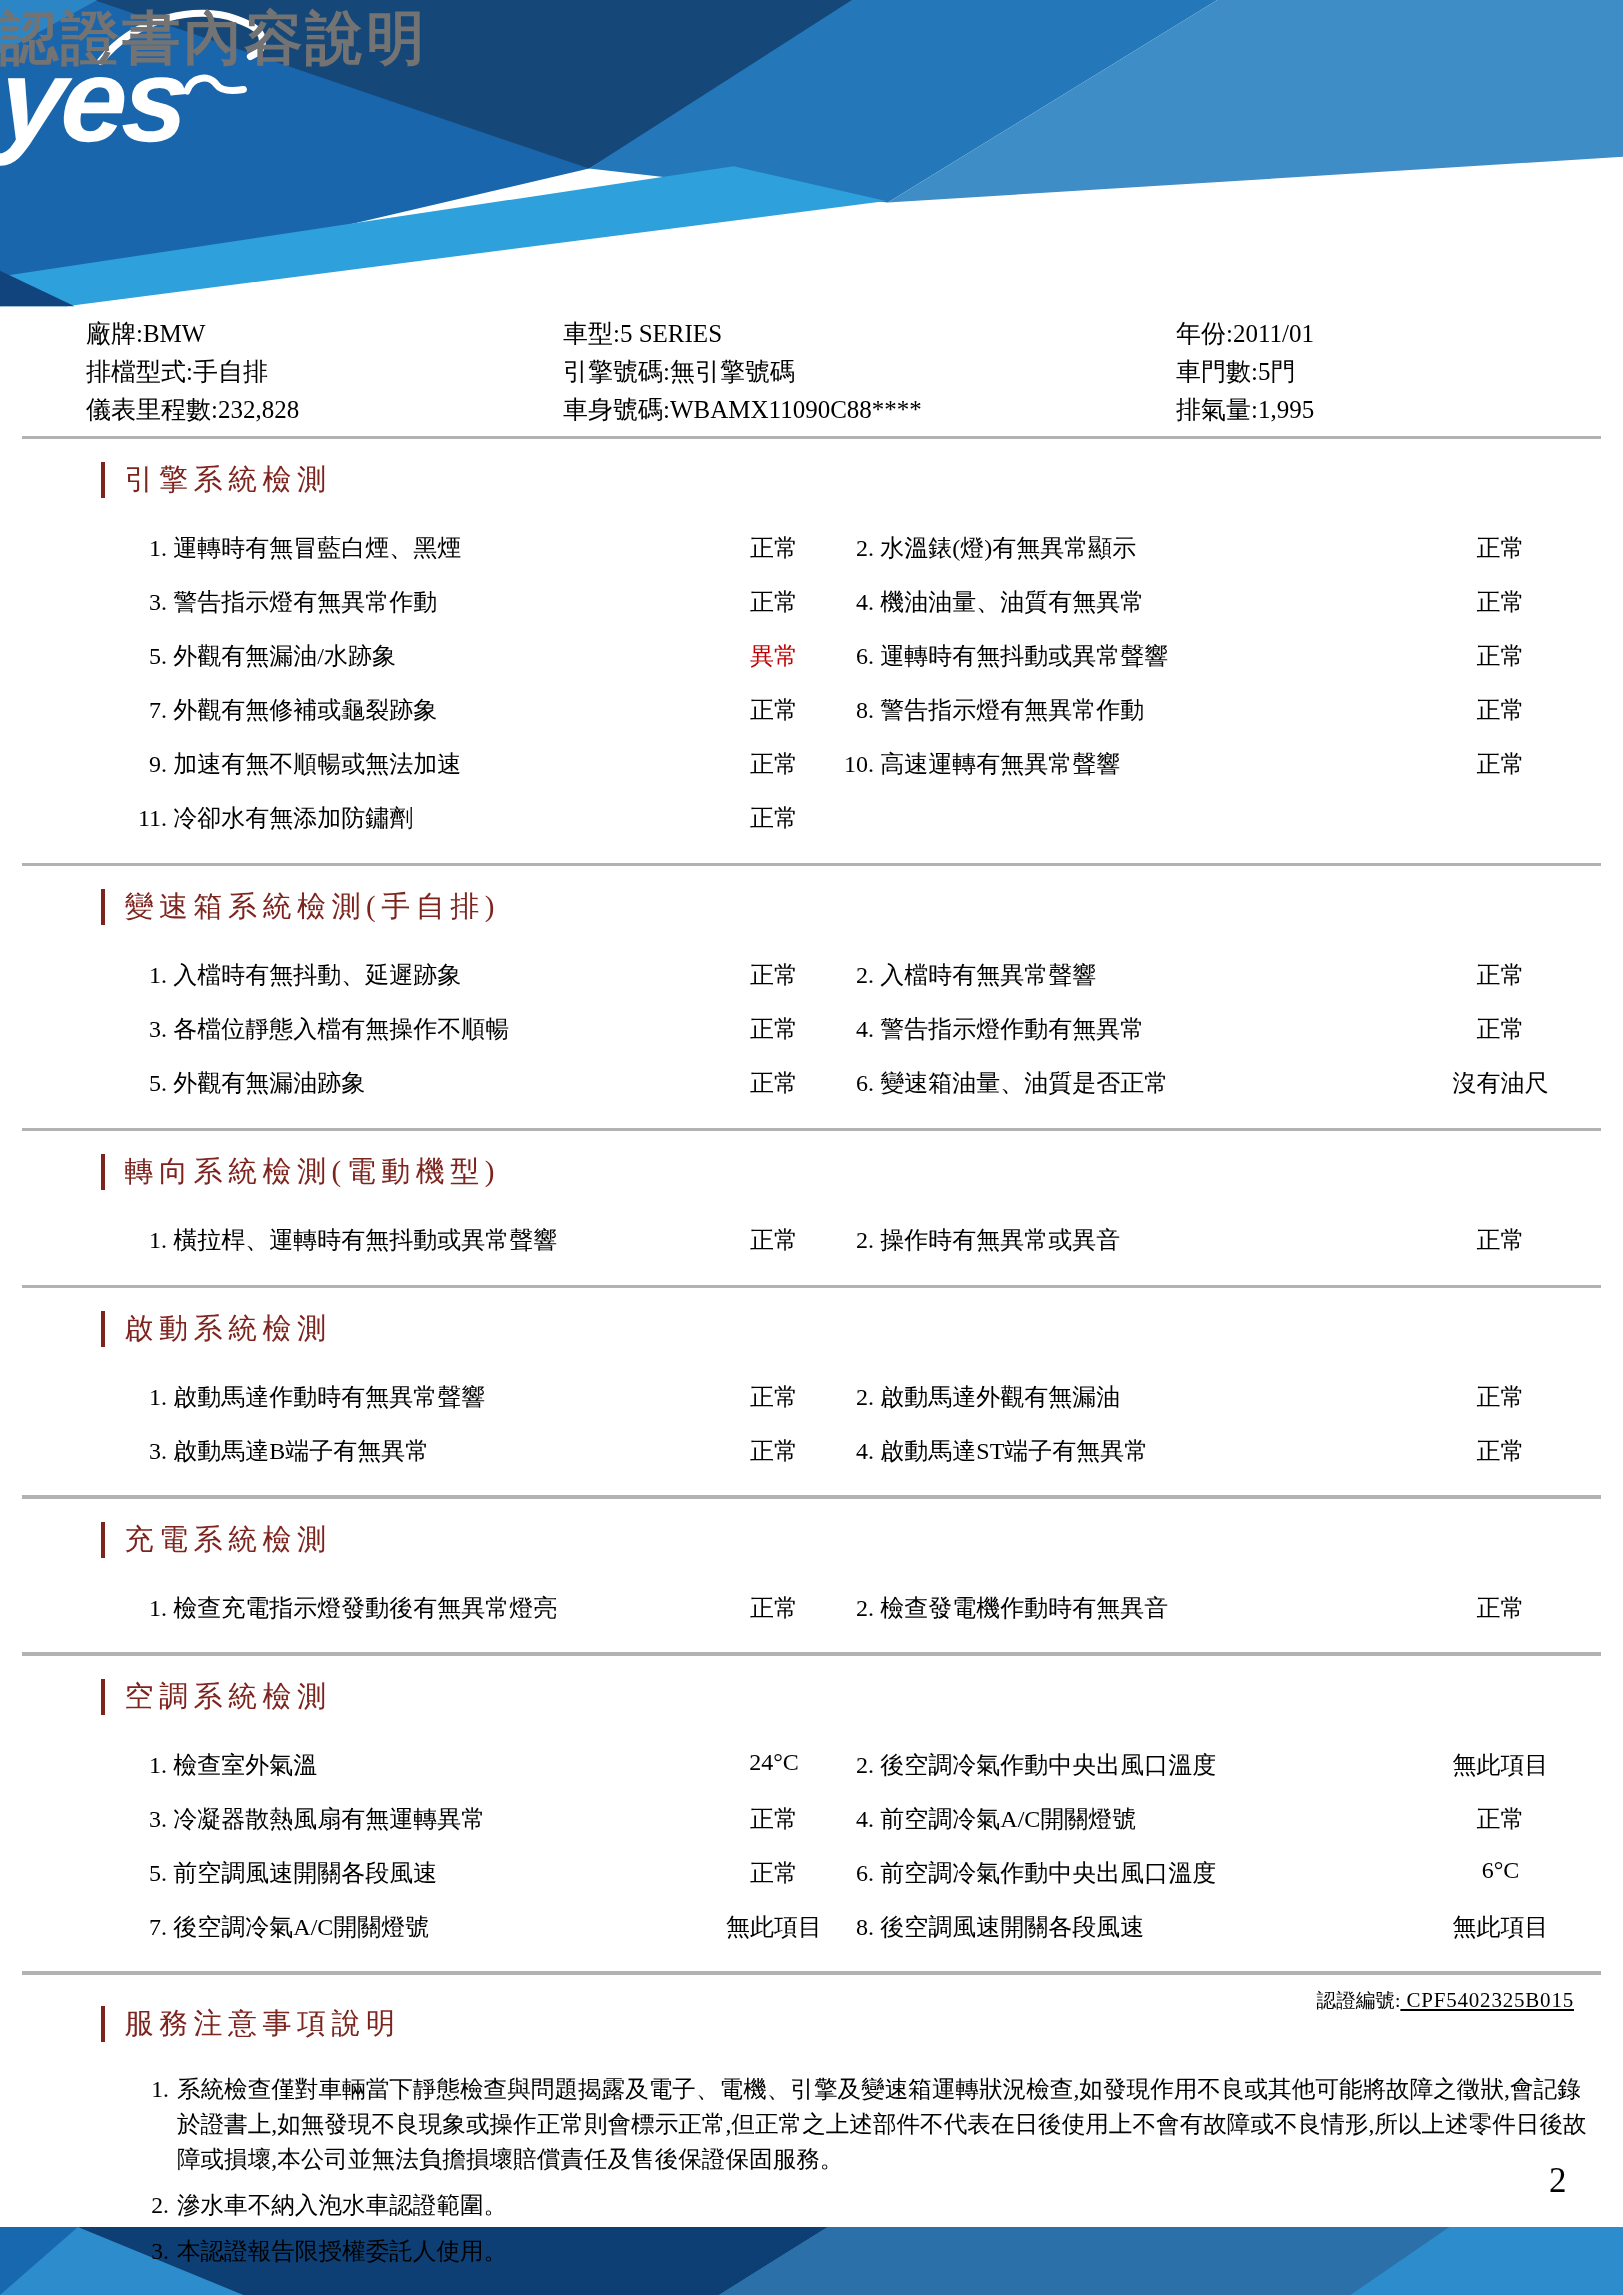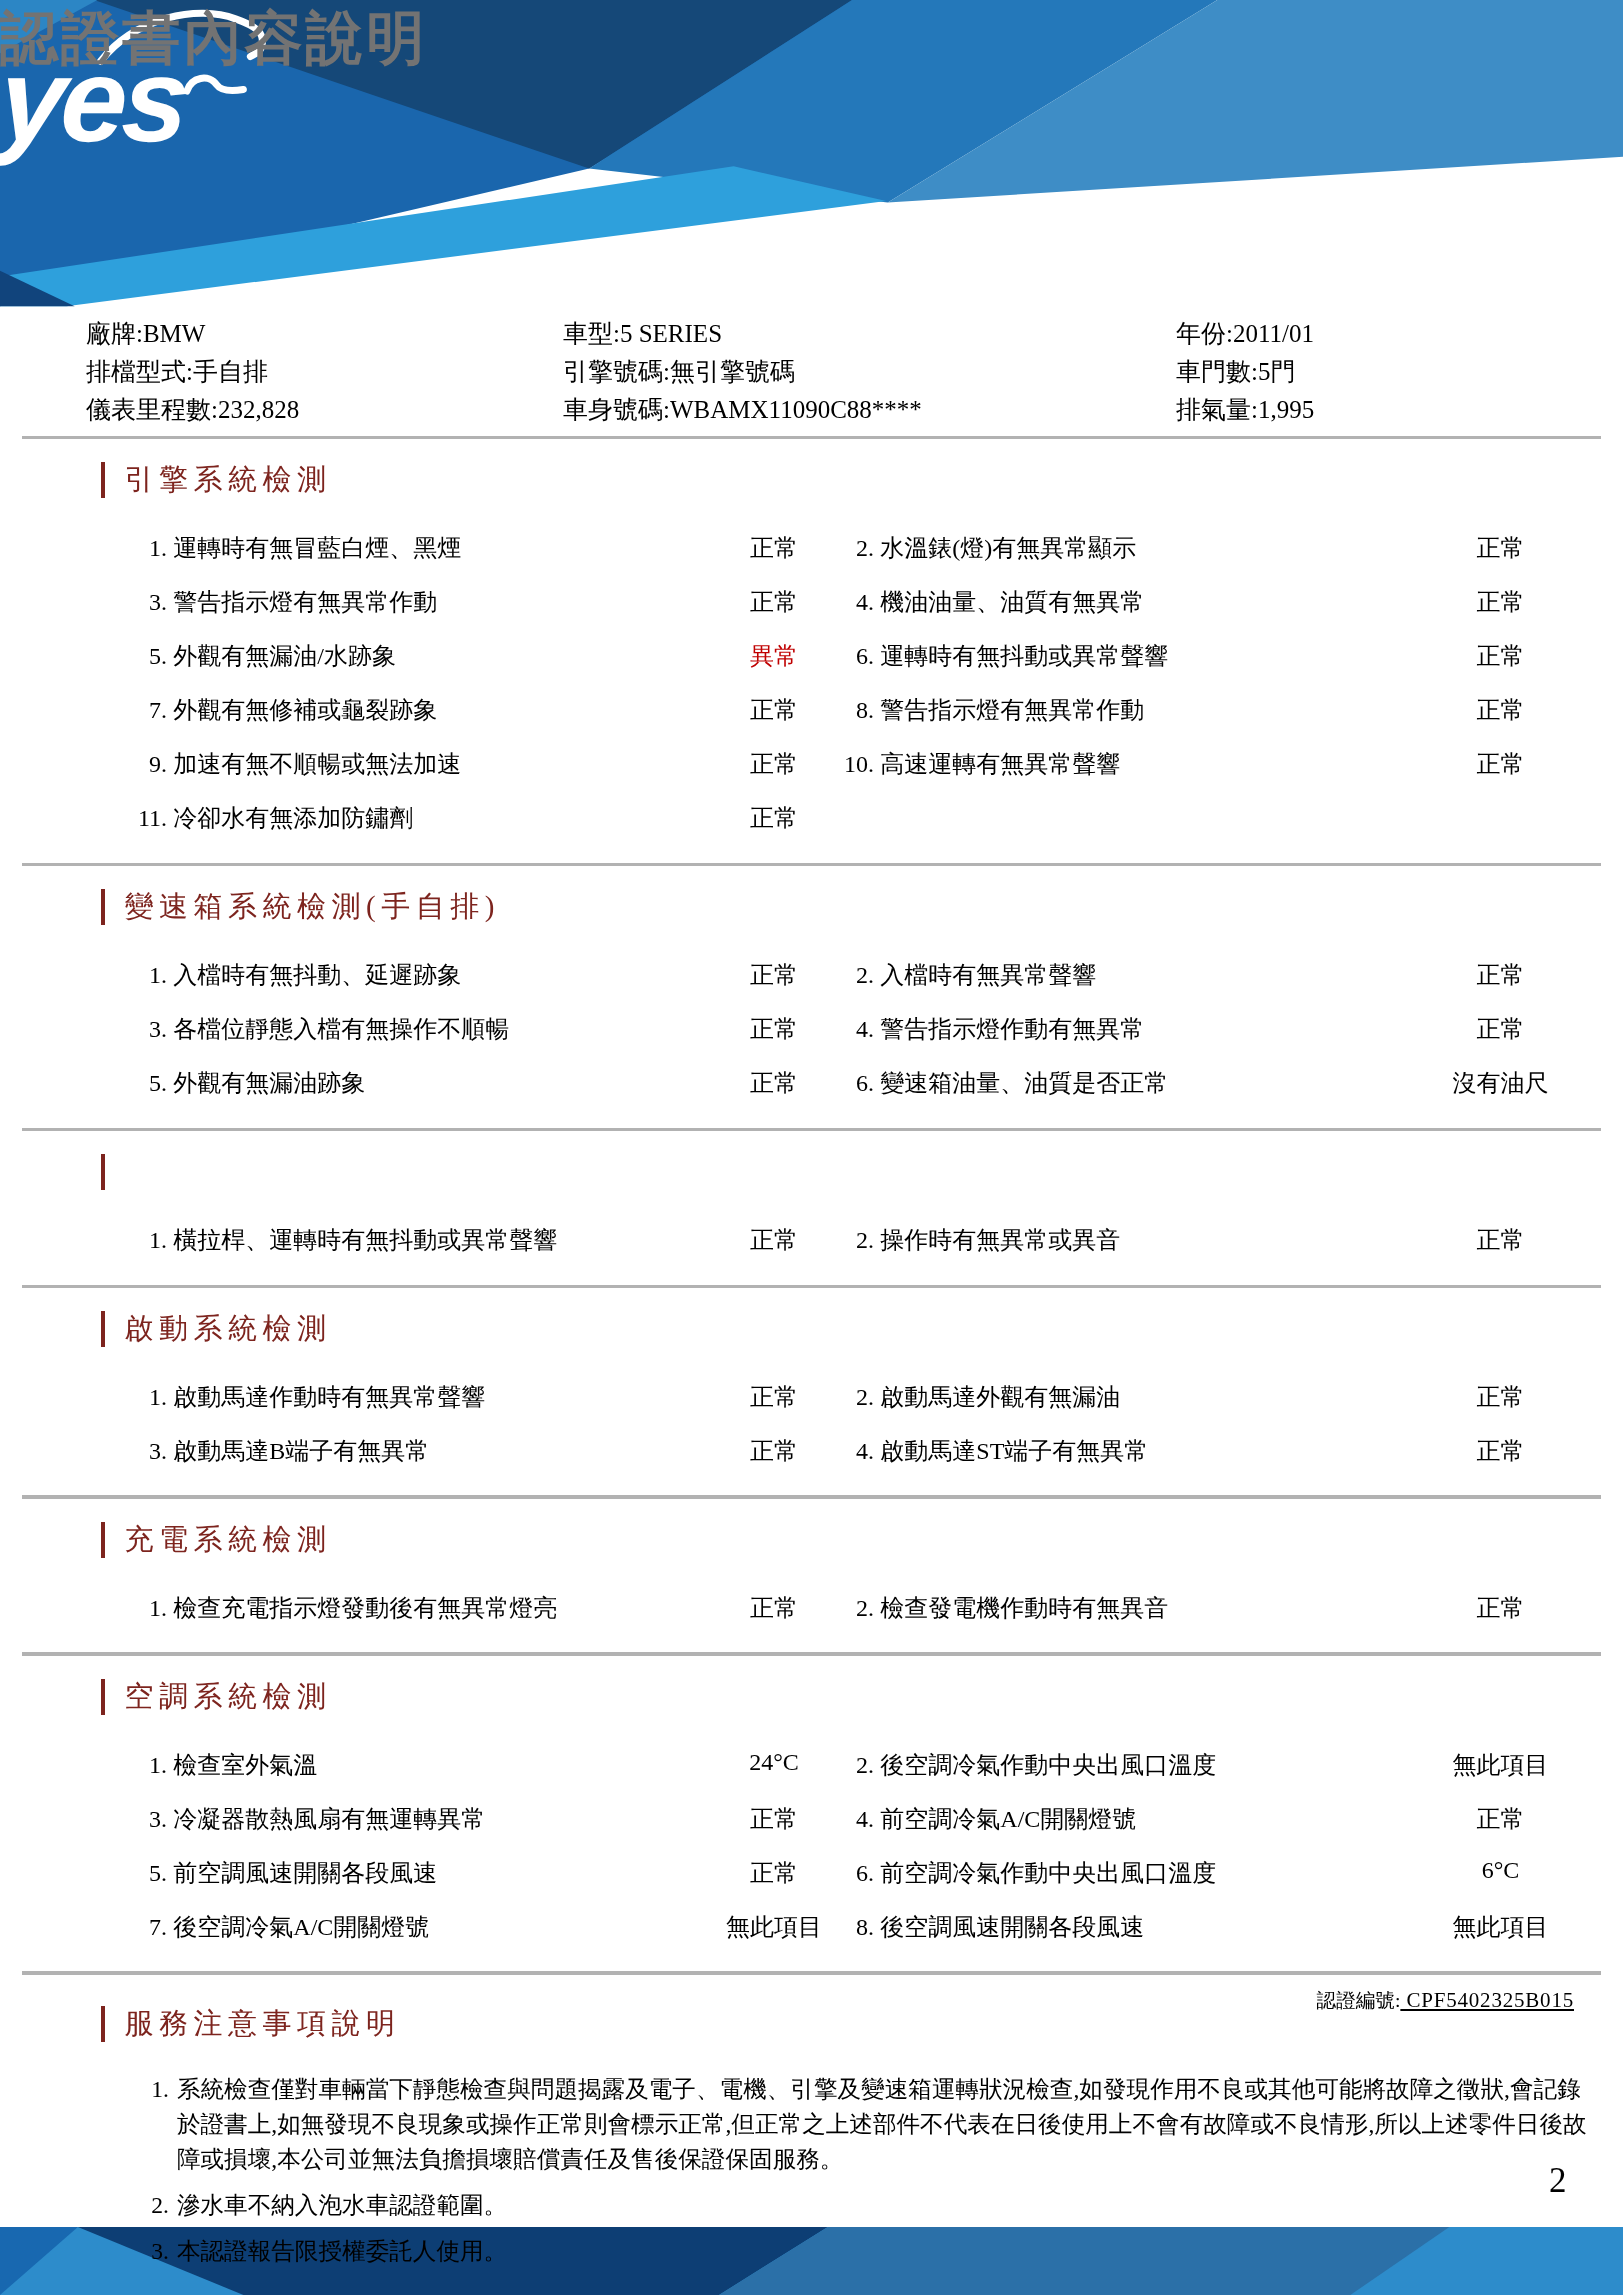--- a/index.html
+++ b/index.html
@@ -142,20 +142,21 @@
             <div class="item-value">正常</div>
             <div class="item-text"><span class="num">6.</span><span>變速箱油量、油質是否正常</span></div>
             <div class="item-value">沒有油尺</div>
           </div>
     <div class="hr"></div>
   </section>
 
   <section>
     <div class="sec-head">
       <span class="bar"></span>
+      <span class="sec-title">轉向系統檢測(電動機型)</span>
     </div>
     <div class="items">
             <div class="item-text"><span class="num">1.</span><span>橫拉桿、運轉時有無抖動或異常聲響</span></div>
             <div class="item-value">正常</div>
             <div class="item-text"><span class="num">2.</span><span>操作時有無異常或異音</span></div>
             <div class="item-value">正常</div>
           </div>
     <div class="hr"></div>
   </section>
 

